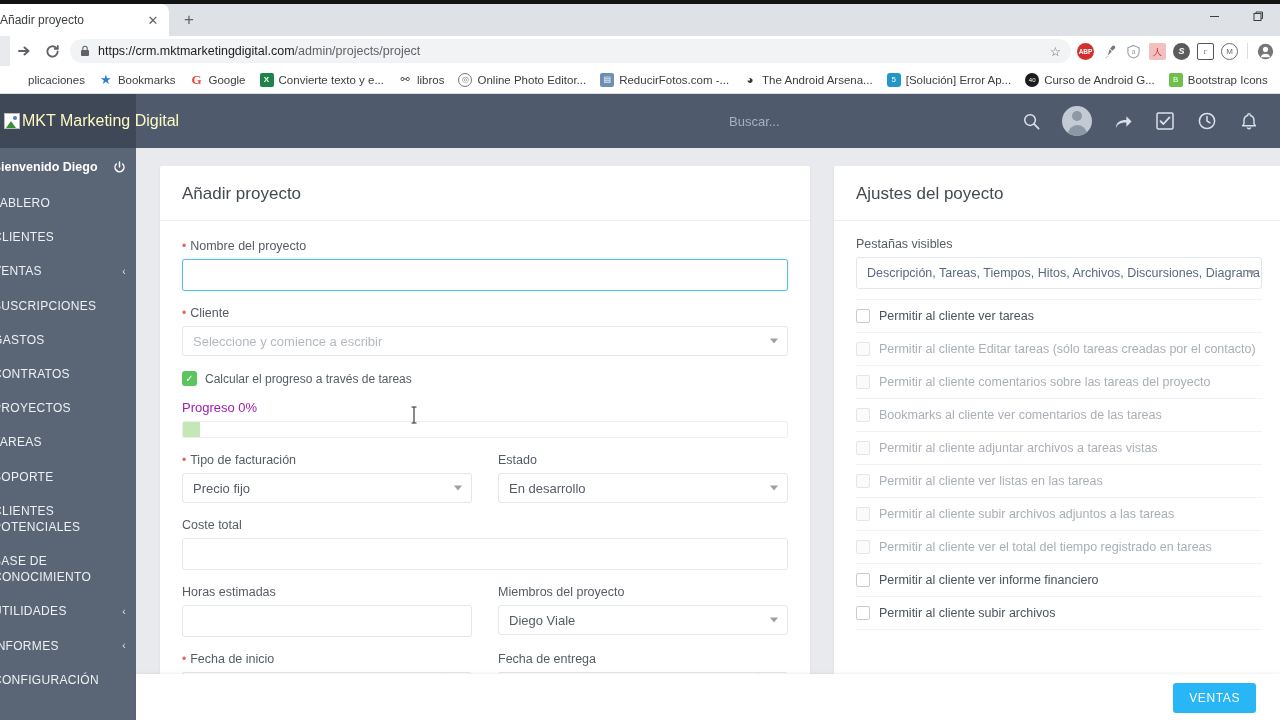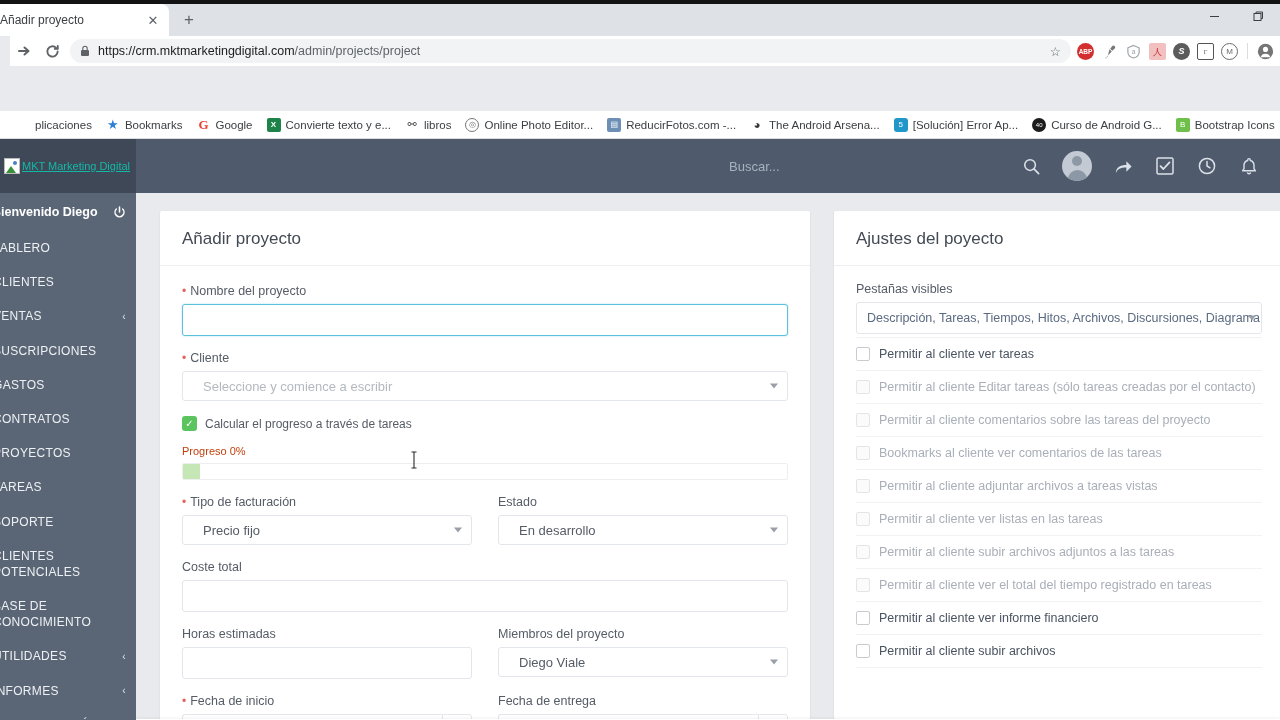--- a/index.html
+++ b/index.html
@@ -69,23 +69,22 @@
   .star-icon { margin-left: auto; color: #5f6368; }
   .ext-icons { display: flex; align-items: center; gap: 7px; padding-right: 6px; }
   .ext-ic {
     width: 17px; height: 17px; display: flex; align-items: center;
     justify-content: center; font-size: 9px; border-radius: 3px;
   }
   .ext-sep { width: 1px; height: 16px; background: #dadce0; margin: 0 2px; }
 
   .bookmarks {
     height: 28px; background: #fff; display: flex; align-items: center;
-    border-bottom: 1px solid #dadce0; padding-left: 16px; overflow: hidden;
+    border-bottom: 1px solid #dadce0; padding-left: 9px; overflow: hidden;
     gap: 0;
-    margin-top: 45px;
   }
   .bm {
     display: flex; align-items: center; gap: 5px;
     padding: 2px 7px; font-size: 11.5px; color: #3c4043;
     white-space: nowrap; flex: none;
   }
   .bm-ic {
     width: 14px; height: 14px; flex: none; display: flex;
     align-items: center; justify-content: center; font-size: 9px;
     border-radius: 2px; overflow: hidden;
@@ -109,21 +108,21 @@
   }
   .broken-img::before {
     content: ""; position: absolute; left: 1px; top: 7px;
     width: 0; height: 0; border-left: 5px solid transparent;
     border-right: 5px solid transparent; border-bottom: 7px solid #3a8f3a;
   }
   .broken-img::after {
     content: ""; position: absolute; right: 2px; top: 2px;
     width: 4px; height: 4px; border-radius: 50%; background: #4a7fc1;
   }
-  .logo-text { color: #14b8a6; font-size: 11px; white-space: nowrap; text-decoration: underline; }
+  .logo-text { color: #fef9c3; font-size: 16px; white-space: nowrap; }
   .header-search {
     position: absolute; left: 729px; top: 50%; transform: translateY(-50%);
     font-size: 13px; color: #a8b1bd;
   }
   .header-icons {
     margin-left: auto; display: flex; align-items: center;
     gap: 20px; padding-right: 20px; color: #cfd6de;
   }
   .hdr-ic {
     width: 22px; height: 22px; display: flex; align-items: center;
@@ -191,38 +190,38 @@
   .inp {
     width: 100%; height: 30px; border: 1px solid #e3e6ea; border-radius: 3px;
     background: #fff; font-size: 13px; color: #555c66; padding: 0 10px;
     font-family: "Liberation Sans", sans-serif; outline: none;
   }
   .inp.focused { border: 1px solid #5bc0de; box-shadow: 0 0 2px rgba(91,192,222,.5); }
   .inp.tall { height: 32px; }
   .sel {
     width: 100%; height: 30px; border: 1px solid #e3e6ea; border-radius: 3px;
     background: #fff; font-size: 13px; color: #555c66;
-    display: flex; align-items: center; padding: 0 20px; position: relative; text-align: center;
+    display: flex; align-items: center; padding: 0 10px; position: relative; text-align: center;
   }
   .sel .ph { color: #b4b9c0; }
   .caret {
     position: absolute; right: 9px; top: 50%; transform: translateY(-50%);
     width: 0; height: 0; border-left: 4px solid transparent;
     border-right: 4px solid transparent; border-top: 5px solid #9aa0a8;
   }
 
   .check-row { display: flex; align-items: center; gap: 8px; margin-bottom: 14px; }
   .cb-green {
     width: 15px; height: 15px; border-radius: 3px; background: #5cc45f;
     display: flex; align-items: center; justify-content: center;
     color: #fff; font-size: 10px; flex: none;
   }
   .check-label { font-size: 12px; color: #555c66; }
 
-  .progress-label { font-size: 11px; color: #c2410c; margin-bottom: 6px; }
+  .progress-label { font-size: 13px; color: #a21caf; margin-bottom: 6px; }
   .progress-bar {
     height: 17px; width: 100%; background: #fff; border: 1px solid #eceef0;
     border-radius: 2px; overflow: hidden;
   }
   .progress-fill { height: 100%; width: 17px; background: #c5e7b5; }
 
   .two-col { display: flex; gap: 26px; }
   .col { flex: 1; }
 
   .date-wrap { display: flex; }
@@ -242,21 +241,21 @@
   .rpanel-body { padding: 16px 22px 0 22px; }
   .tabs-label { font-size: 12.5px; color: #555c66; margin-bottom: 6px; }
   .multisel {
     width: 100%; height: 32px; border: 1px solid #e3e6ea; border-radius: 3px;
     display: flex; align-items: center; padding: 0 18px 0 10px;
     font-size: 12.5px; color: #5a6a82; position: relative;
     white-space: nowrap; overflow: hidden;
   }
   .multisel .caret { right: 5px; }
 
-  .perm-list { margin-top: 3px; }
+  .perm-list { margin-top: 10px; }
   .perm-row {
     display: flex; align-items: center; gap: 9px;
     padding: 9px 0; border-bottom: 1px solid #f1f2f4;
   }
   .perm-row:first-child { border-top: 1px solid #f1f2f4; }
   .cb {
     width: 14px; height: 14px; border: 1px solid #c8ccd2; border-radius: 2px;
     background: #fff; flex: none;
   }
   .cb.disabled { border-color: #e2e5e9; background: #fbfbfc; }

